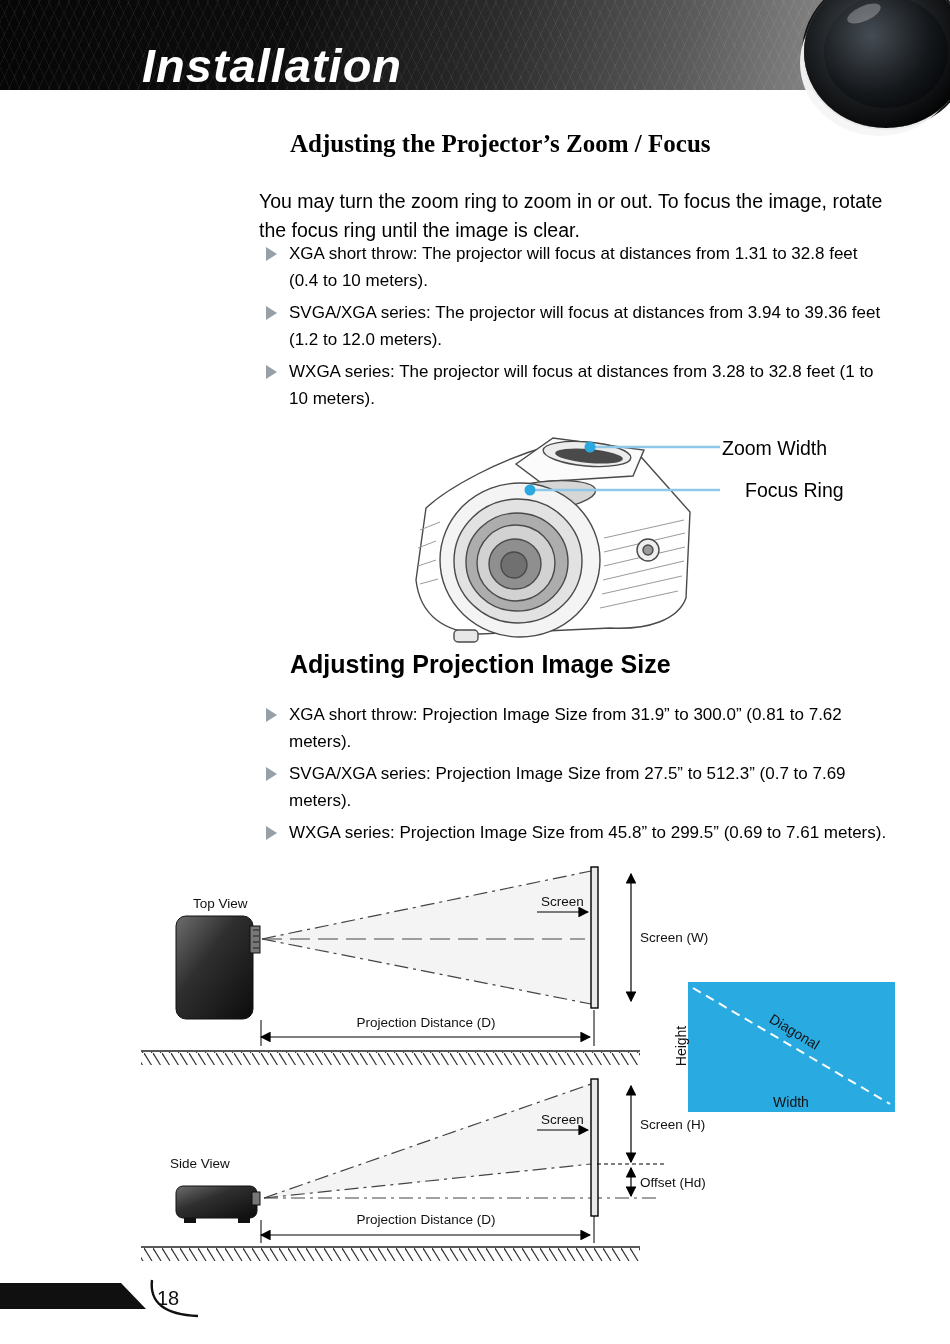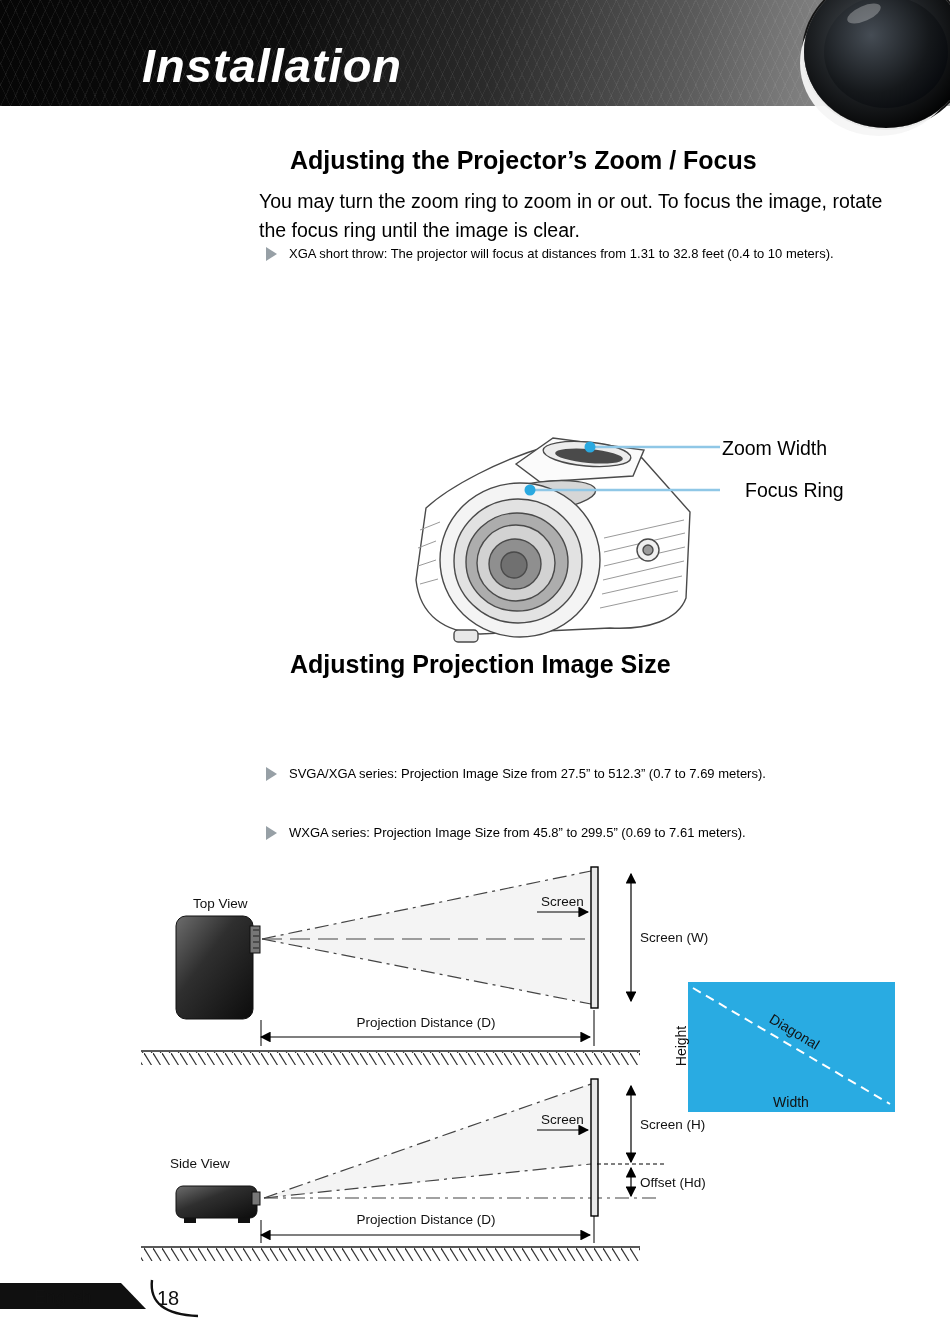--- a/index.html
+++ b/index.html
@@ -1,46 +1,46 @@
 <!DOCTYPE html>
 <html><head>
 <meta charset="utf-8">
 <style>
   * { margin:0; padding:0; box-sizing:border-box; }
   body { margin:0; background:#ffffff; }
   #page { position:relative; width:950px; height:1344px; background:#ffffff; overflow:hidden;
           font-family:"Liberation Sans", sans-serif; color:#000; }
 
   
-  .header { position:absolute; left:0; top:0; width:950px; height:106px;
+  .header { position:absolute; left:0; top:0; width:950px; height:90px;
     background:
       repeating-linear-gradient(115deg, rgba(255,255,255,0.06) 0 1px, transparent 1px 9px),
       repeating-linear-gradient(65deg, rgba(255,255,255,0.05) 0 1px, transparent 1px 9px),
       linear-gradient(100deg, #060606 0%, #0d0d0d 30%, #2b2b2b 52%, #5a5a5a 72%, #8f8f8f 90%, #a8a8a8 100%);
   }
   .header-title { position:absolute; left:142px; top:38px; font-size:47px; font-weight:bold;
                   font-style:italic; color:#ffffff; letter-spacing:1px; }
   .lens { position:absolute; top:-24px; right:-18px; width:164px; height:152px; }
   .lens-rim { position:absolute; inset:0; border-radius:50%;
     background: radial-gradient(circle at 42% 40%, #4c5258 0%, #1d2023 45%, #000 78%);
     box-shadow: -7px 11px 0 -3px rgba(245,245,245,0.95), 0 0 0 2px #141414; }
   .lens-glass { position:absolute; inset:20px; border-radius:50%;
     background: radial-gradient(circle at 38% 35%, #454c54 0%, #15181b 55%, #04060a 85%); }
   .lens-hl { position:absolute; left:42px; top:30px; width:36px; height:15px; border-radius:50%;
     background:rgba(255,255,255,0.28); transform:rotate(-24deg); }
 
   
   .sec-title { position:absolute; font-size:25px; font-weight:bold; }
-  #title-zoom { left:290px; top:146px; }
+  #title-zoom { left:290px; top:130px;font-family:Liberation Serif, serif; }
   #title-size { left:290px; top:650px; }
   #intro { position:absolute; left:259px; top:187px; width:645px; font-size:19.5px; line-height:29px; }
   .bullet { position:absolute; left:266px; display:flex; }
   .bullet .tri { flex:0 0 auto; width:0; height:0; border-left:11px solid #97a0a6;
                  border-top:7px solid transparent; border-bottom:7px solid transparent; margin:6px 12px 0 0; }
-  .bullet .bt { font-size:13px; line-height:26.5px; width:600px; }
+  .bullet .bt { font-size:17px; line-height:26.5px; width:600px; }
   #b1{top:241px} #b2{top:300px} #b3{top:359px}
   #b4{top:702px} #b5{top:761px} #b6{top:820px}
   .callout-label { position:absolute; font-size:19.5px; }
   #lbl-zoom  { left:722px; top:437px; }
   #lbl-focus { left:722px; top:479px;margin-left:23px; }
 
   svg { display:block; }
   svg text { font-family:"Liberation Sans", sans-serif; fill:#111; }
   .illustration { position:absolute; left:390px; top:420px; }
   .diagram { position:absolute; left:0; top:860px; }
@@ -59,20 +59,28 @@
       <div class="lens-hl"></div>
     </div>
   </div>
 
   <div class="sec-title" id="title-zoom">Adjusting the Projector’s Zoom / Focus</div>
   <div id="intro">You may turn the zoom ring to zoom in or out. To focus the image, rotate the focus ring until the image is clear.</div>
 
   <div class="bullet" id="b1">
     <span class="tri"></span>
     <span class="bt">XGA short throw: The projector will focus at distances from 1.31 to 32.8 feet (0.4 to 10 meters).</span>
+  </div>
+  <div class="bullet" id="b2">
+    <span class="tri"></span>
+    <span class="bt">SVGA/XGA series: The projector will focus at distances from 3.94 to 39.36 feet (1.2 to 12.0 meters).</span>
+  </div>
+  <div class="bullet" id="b3">
+    <span class="tri"></span>
+    <span class="bt">WXGA series: The projector will focus at distances from 3.28 to 32.8 feet (1 to 10 meters).</span>
   </div>
 
   <svg class="illustration" width="560" height="240" viewBox="0 0 560 240">
     <g stroke="#4a4a4a" fill="none" stroke-width="1.4">
       <path d="M 36,88 C 60,66 110,40 158,26 L 252,38 L 300,92 L 296,178 C 288,200 258,210 220,208 L 90,214 C 55,212 30,196 26,160 Z" fill="#ffffff"></path>
       <g stroke="#9a9a9a" stroke-width="1">
         <path d="M 214,118 L 294,100"></path>
           <path d="M 214,132 L 295,113"></path>
         <path d="M 214,146 L 295,127"></path>
           <path d="M 213,160 L 294,141"></path>
@@ -104,20 +112,24 @@
       <circle cx="200" cy="27" r="5.5" fill="#2aa9e0"></circle>
       <line x1="143" y1="70" x2="330" y2="70" stroke="#8fc7e6" stroke-width="2.5"></line>
       <circle cx="140" cy="70" r="5.5" fill="#2aa9e0"></circle>
     </g>
   </svg>
   <div class="callout-label" id="lbl-zoom">Zoom Width</div>
   <div class="callout-label" id="lbl-focus">Focus Ring</div>
 
   <div class="sec-title" id="title-size">Adjusting Projection Image Size</div>
 
+  <div class="bullet" id="b4">
+    <span class="tri"></span>
+    <span class="bt">XGA short throw: Projection Image Size from 31.9” to 300.0” (0.81 to 7.62 meters).</span>
+  </div>
   <div class="bullet" id="b5">
     <span class="tri"></span>
     <span class="bt">SVGA/XGA series: Projection Image Size from 27.5” to 512.3” (0.7 to 7.69 meters).</span>
   </div>
   <div class="bullet" id="b6">
     <span class="tri"></span>
     <span class="bt">WXGA series: Projection Image Size from 45.8” to 299.5” (0.69 to 7.61 meters).</span>
   </div>
 
   <svg class="diagram" width="950" height="425" viewBox="0 860 950 425">

